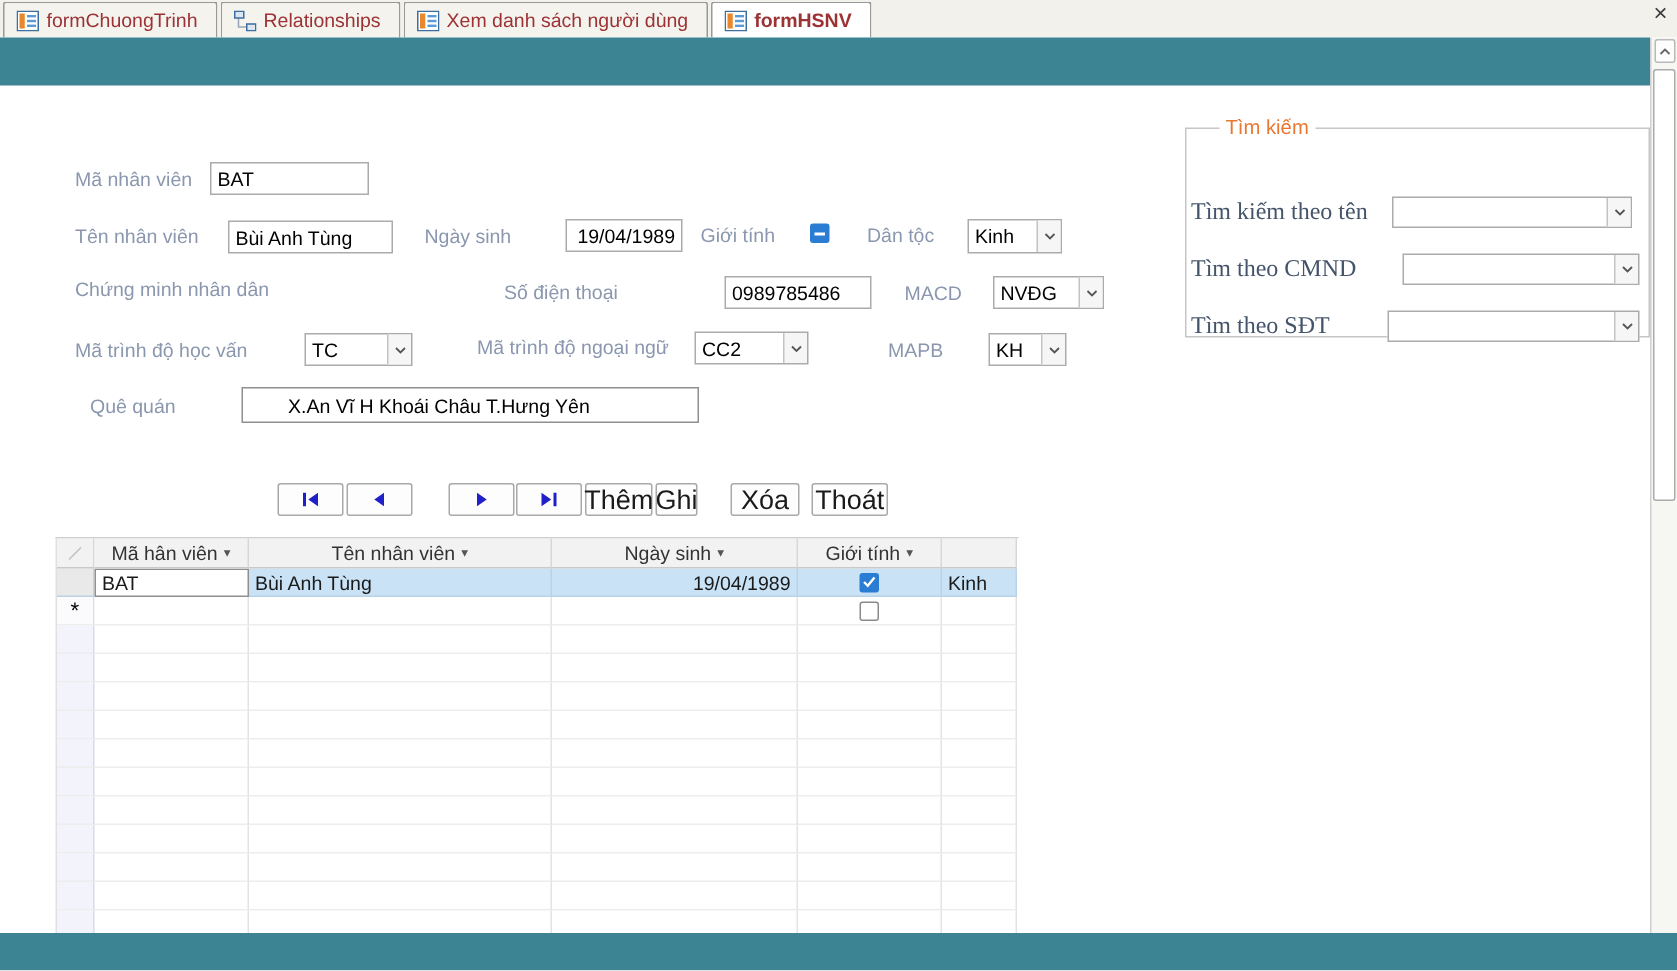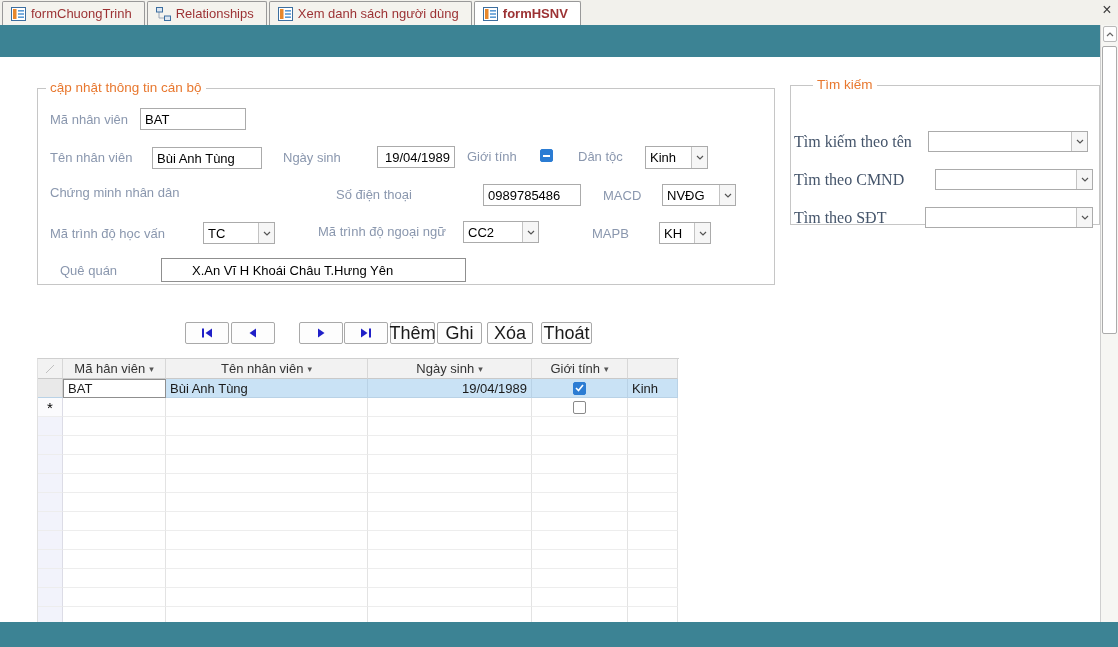--- a/index.html
+++ b/index.html
@@ -164,23 +164,20 @@
 
   <div class="vscroll">
     <div class="vs-up">
       <svg width="8" height="5" viewBox="0 0 8 5">
           <path d="M1 4 L4 1 L7 4" stroke="#666" fill="none" stroke-width="1.2"></path>
         </svg>
     </div>
     <div class="vs-thumb"></div>
   </div>
 
-  <div class="groupbox" id="gb-update">
-    <span class="gb-title">cập nhật thông tin cán bộ</span>
-  </div>
 
   <span class="flabel" style="left:50px; top:112px;">Mã nhân viên</span>
   <input class="tinput" style="left: 140px; top: 108px; width: 106px; height: 22px;" readonly="" value="BAT">
 
   <span class="flabel" style="left:50px; top:150px;">Tên nhân viên</span>
   <input class="tinput" style="left: 152px; top: 147px; width: 110px; height: 22px;" readonly="" value="Bùi Anh Tùng">
 
   <span class="flabel" style="left:283px; top:150px;">Ngày sinh</span>
   <input class="tinput right" style="left: 377px; top: 146px; width: 78px; height: 22px;" readonly="" value="19/04/1989">
 
@@ -297,21 +294,21 @@
         <path d="M2 0.5 L8.5 5 L2 9.5 Z" fill="#2020c8"></path>
       </svg>
   </div>
   <div class="btn" style="left:344px; top:322px; width:44px;">
     <svg width="14" height="10" viewBox="0 0 14 10">
         <path d="M2 0.5 L8.5 5 L2 9.5 Z" fill="#2020c8"></path>
         <rect x="10" y="0.5" width="2" height="9" fill="#2020c8"></rect>
       </svg>
   </div>
   <div class="btn" style="left:390px; top:322px; width:45px;">Thêm</div>
-  <div class="btn" style="left:437px; top:322px; width:45px;">Ghi</div>
+  <div class="btn" style="left:437px; top:322px; width:28px;">Ghi</div>
   <div class="btn" style="left:487px; top:322px; width:46px;">Xóa</div>
   <div class="btn" style="left:541px; top:322px; width:51px;">Thoát</div>
 
   <div class="datasheet">
     <div class="trow">
       <div class="th">
         <svg width="10" height="10" viewBox="0 0 10 10">
             <path d="M1 9 L9 1" stroke="#c0c0c0" stroke-width="1"></path>
           </svg>
       </div>

